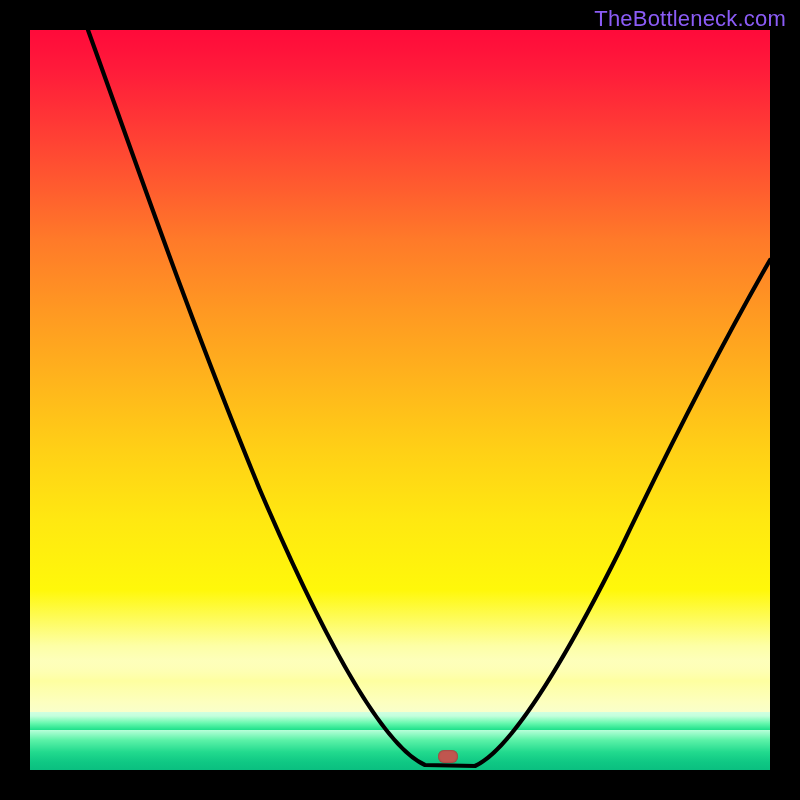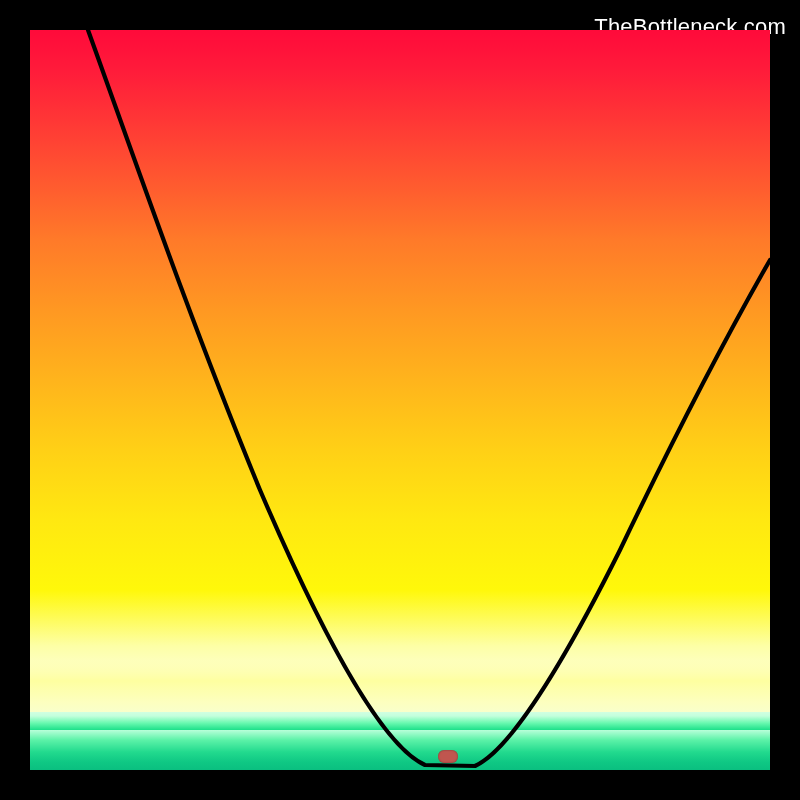--- a/index.html
+++ b/index.html
@@ -86,23 +86,23 @@
   .marker {
     position: absolute;
     width: 20px;
     height: 13px;
     border-radius: 6px;
     background: #c0564f;
     box-shadow: 0 0 2px rgba(0,0,0,0.4) inset;
   }
   .watermark {
     position: absolute;
-    top: 14px;
+    top: 6px;
     right: 14px;
-    color: #ffffff;
+    color: #8b5cf6;
     font-size: 22px;
     font-weight: 500;
     letter-spacing: 0.2px;
   }
 </style>
 </head>
 <body>
 
 <div class="frame">
 

